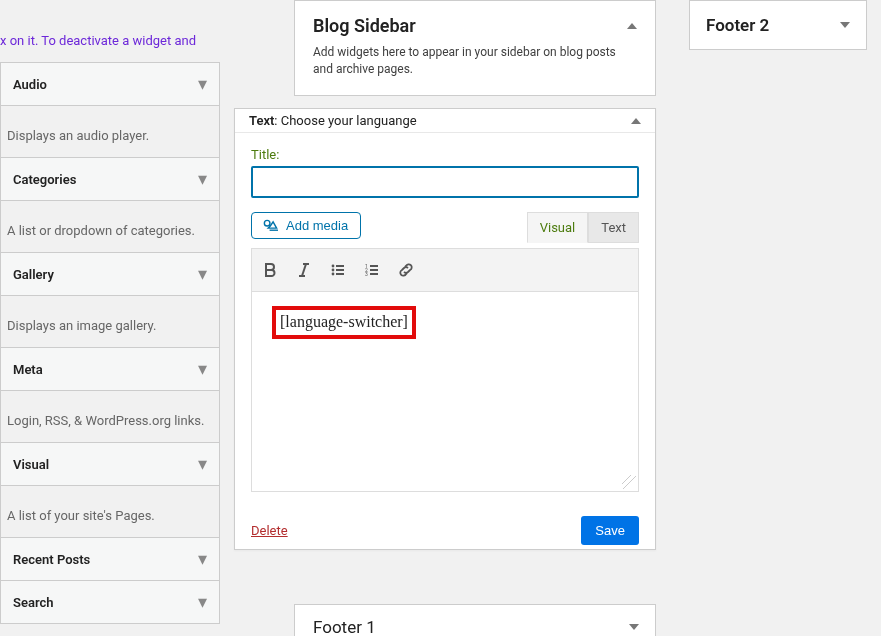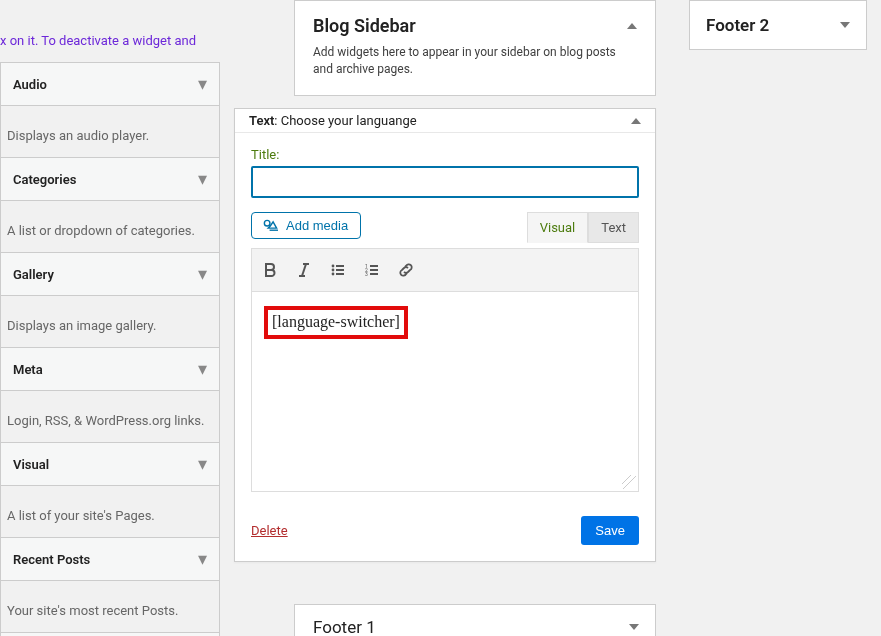--- a/index.html
+++ b/index.html
@@ -146,21 +146,21 @@
   }
   .tbtn {
     width:32px;height:30px;
     display:inline-flex;align-items:center;justify-content:center;
     color:#555; cursor:pointer;
     border-radius:2px;
   }
   .ed-area {
     border:1px solid #ddd; border-top:none;
     min-height: 200px;
-    padding: 14px 12px;
+    padding: 14px 20px;
     font-family: Georgia, serif;
     font-size:16px;
     color:#222;
     position:relative;
   }
   .highlight-box {
     border: 4px solid #e20b0b;
     display:inline-block;
     padding: 2px 4px;
     line-height:1.3;
@@ -169,21 +169,21 @@
     position:absolute; right:2px; bottom:2px;
     width:14px;height:14px;
     background:
       linear-gradient(135deg, transparent 6px, #ccc 6px, #ccc 7px, transparent 7px),
       linear-gradient(135deg, transparent 10px, #ccc 10px, #ccc 11px, transparent 11px);
   }
   .we-foot {
     display:flex;
     justify-content:space-between;
     align-items:center;
-    padding: 10px 16px 16px 16px;
+    padding: 10px 16px 4px 16px;
   }
   .delete-link { color:#b32d2e; text-decoration:underline; cursor:pointer; font-size:13px; }
   .save-btn {
     background:#0073e6;
     color:#fff;
     border:none;
     border-radius:3px;
     padding: 7px 14px;
     font-size:13px;
     cursor:pointer;
@@ -266,21 +266,20 @@
         <span class="name">Visual</span>
         <span class="chev">▾</span>
       </div>
       <div class="widget-desc">A list of your site's Pages.</div>
     </div>
     <div class="widget-item">
       <div class="widget-head">
         <span class="name">Recent Posts</span>
         <span class="chev">▾</span>
       </div>
-      <div class="widget-desc">Your site's most recent Posts.</div>
     </div>
     <div class="widget-item">
       <div class="widget-head">
         <span class="name">Search</span>
         <span class="chev">▾</span>
       </div>
     </div>
   </div>
 </div>
 

